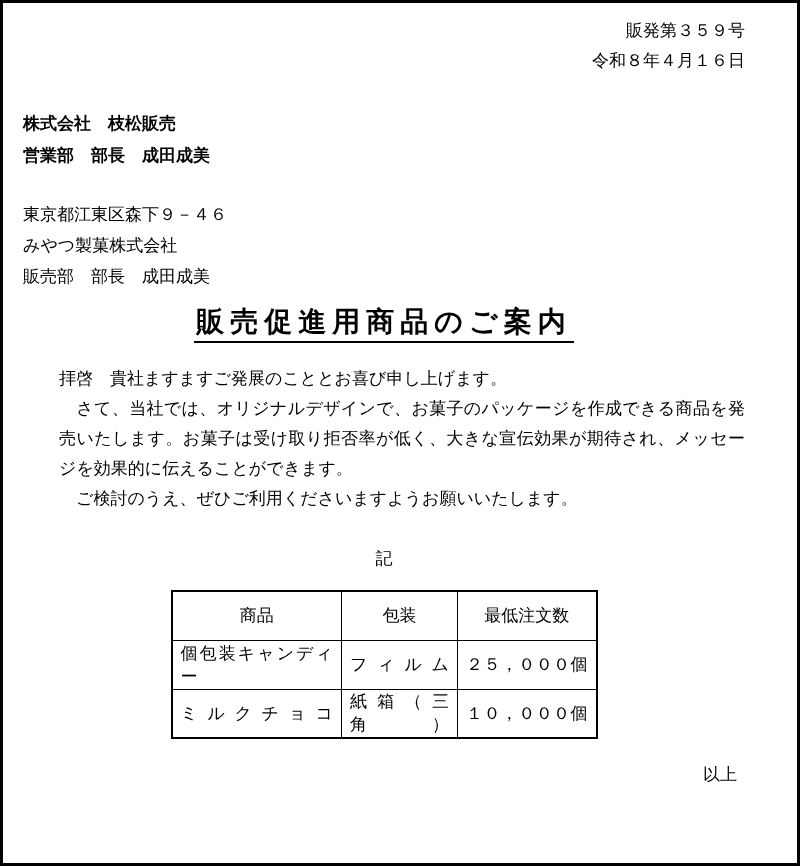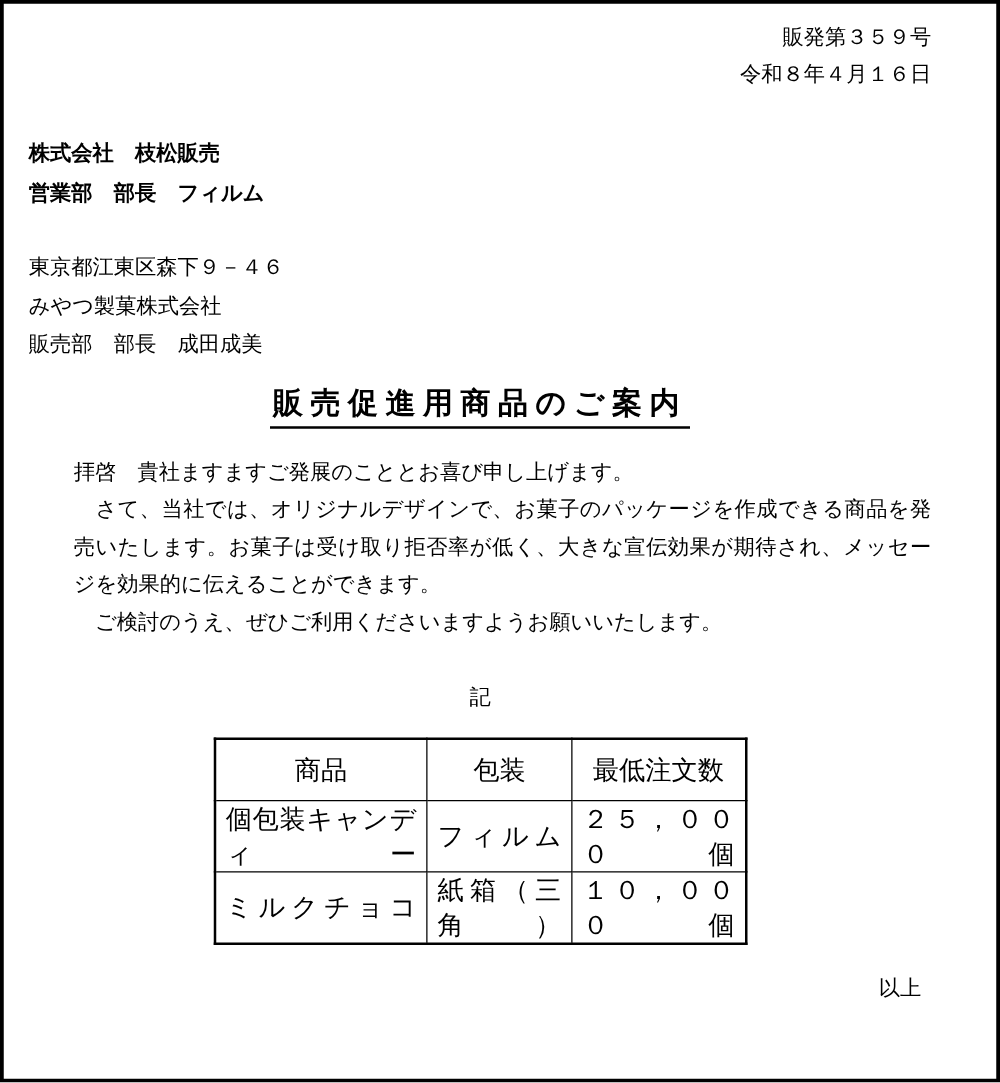--- a/index.html
+++ b/index.html
@@ -17,21 +17,21 @@
   }
   .align-right { text-align: right; }
   .doc-number, .doc-date { line-height: 30px; }
   .recipient-block { margin-top: 32px; }
   .recipient-block div { line-height: 32px; font-weight: bold; }
   .sender-block { margin-top: 28px; text-align: left; }
   .sender-block div { line-height: 31px; }
   .doc-title-wrap { text-align: center; margin-top: 14px; }
   .doc-title {
     display: inline-block;
-    font-size: 24px;
+    font-size: 28px;
     font-weight: bold;
     letter-spacing: 6px;
     border-bottom: 2px solid #000000;
     padding: 0 2px 3px 2px;
     line-height: 32px;
   }
   .body-block { margin-top: 20px; }
   .body-block p {
     text-align: justify;
     line-height: 30px;
@@ -42,42 +42,42 @@
   .table-wrap { margin-top: 17px; display: flex; justify-content: center; }
   table.items {
     border-collapse: collapse;
     border: 2px solid #000000;
     table-layout: fixed;
   }
   table.items th, table.items td {
     border: 1px solid #000000;
     height: 49px;
     font-weight: normal;
-    font-size: 21px;
+    font-size: 17px;
     padding: 0 8px;
     vertical-align: middle;
   }
   table.items col.c1 { width: 170px; }
   table.items col.c2 { width: 116px; }
   table.items col.c3 { width: 139px; }
   table.items th { text-align: center; }
   table.items td { text-align: justify; text-align-last: justify; }
   .end-marker { margin-top: 20px; line-height: 30px; text-align: right; padding-right: 8px; }
 </style>
 </head>
 <body>
 
 <div class="page">
 
   <div class="doc-number align-right">販発第３５９号</div>
   <div class="doc-date align-right">令和８年４月１６日</div>
 
   <div class="recipient-block">
     <div>株式会社　枝松販売</div>
-    <div>営業部　部長　フィルム</div>
+    <div>営業部　部長　成田成美</div>
   </div>
 
   <div class="sender-block">
     <div>東京都江東区森下９－４６</div>
     <div>みやつ製菓株式会社</div>
     <div>販売部　部長　成田成美</div>
   </div>
 
   <div class="doc-title-wrap">
     <span class="doc-title">販売促進用商品のご案内</span>

